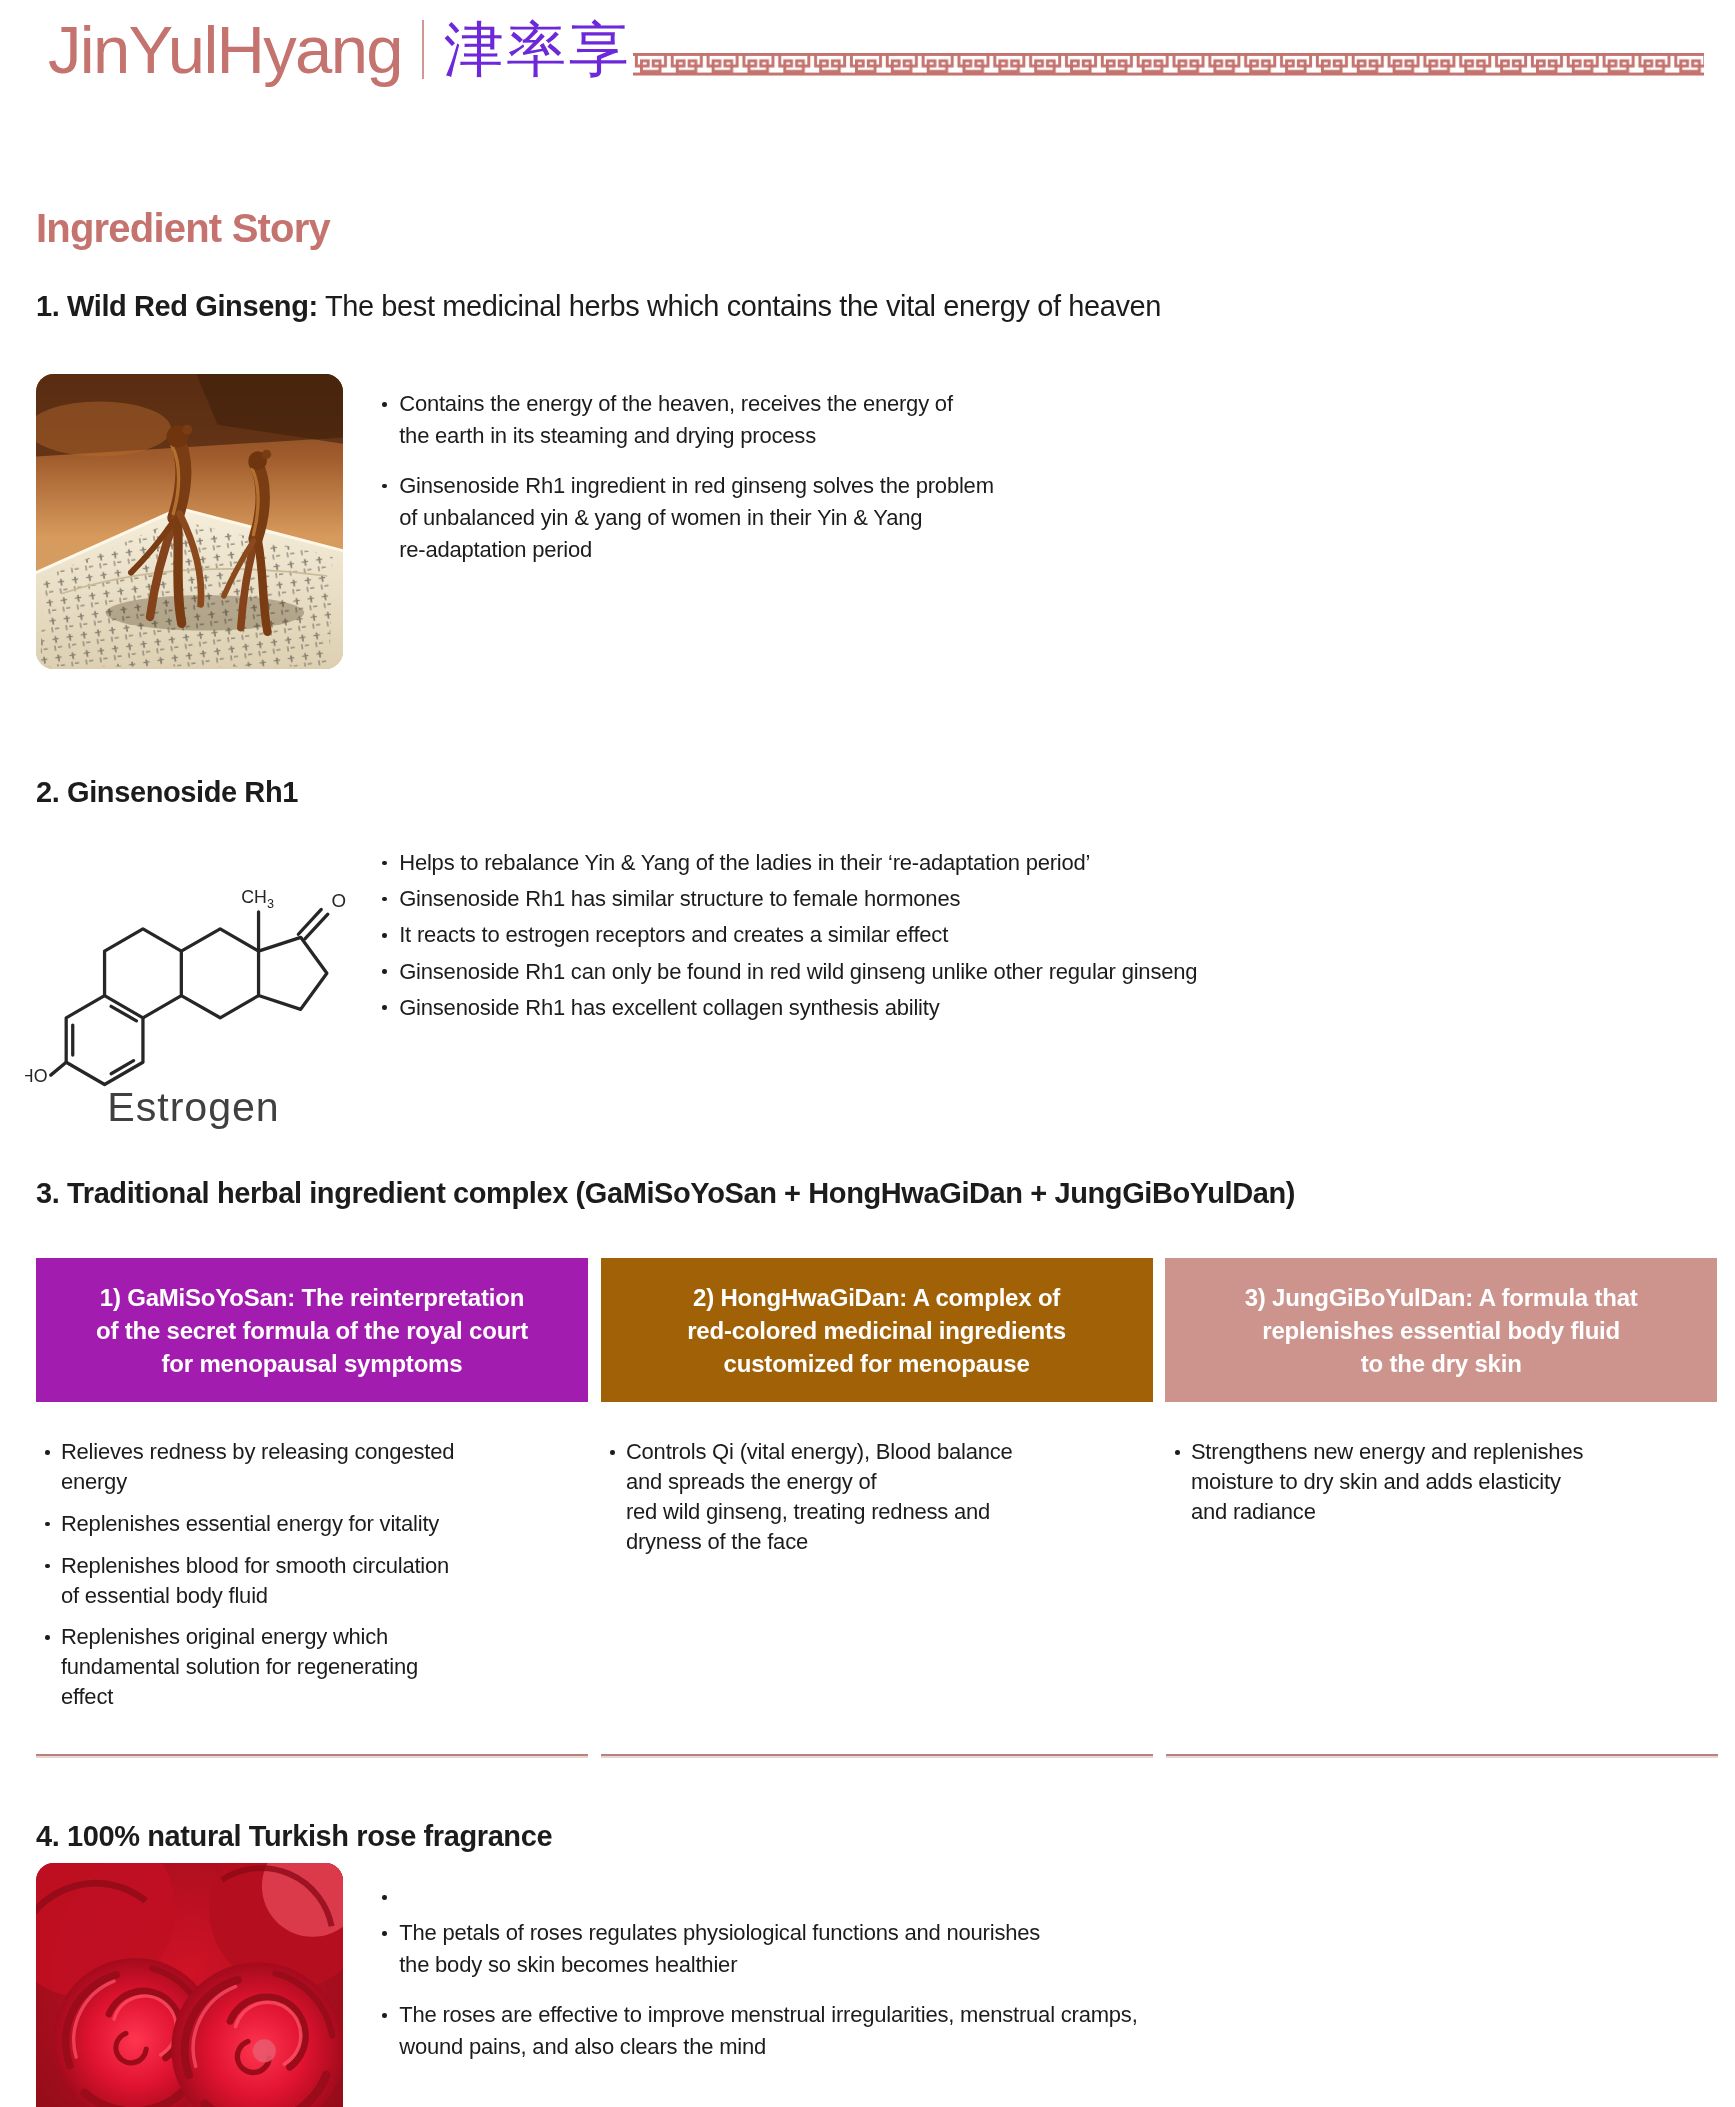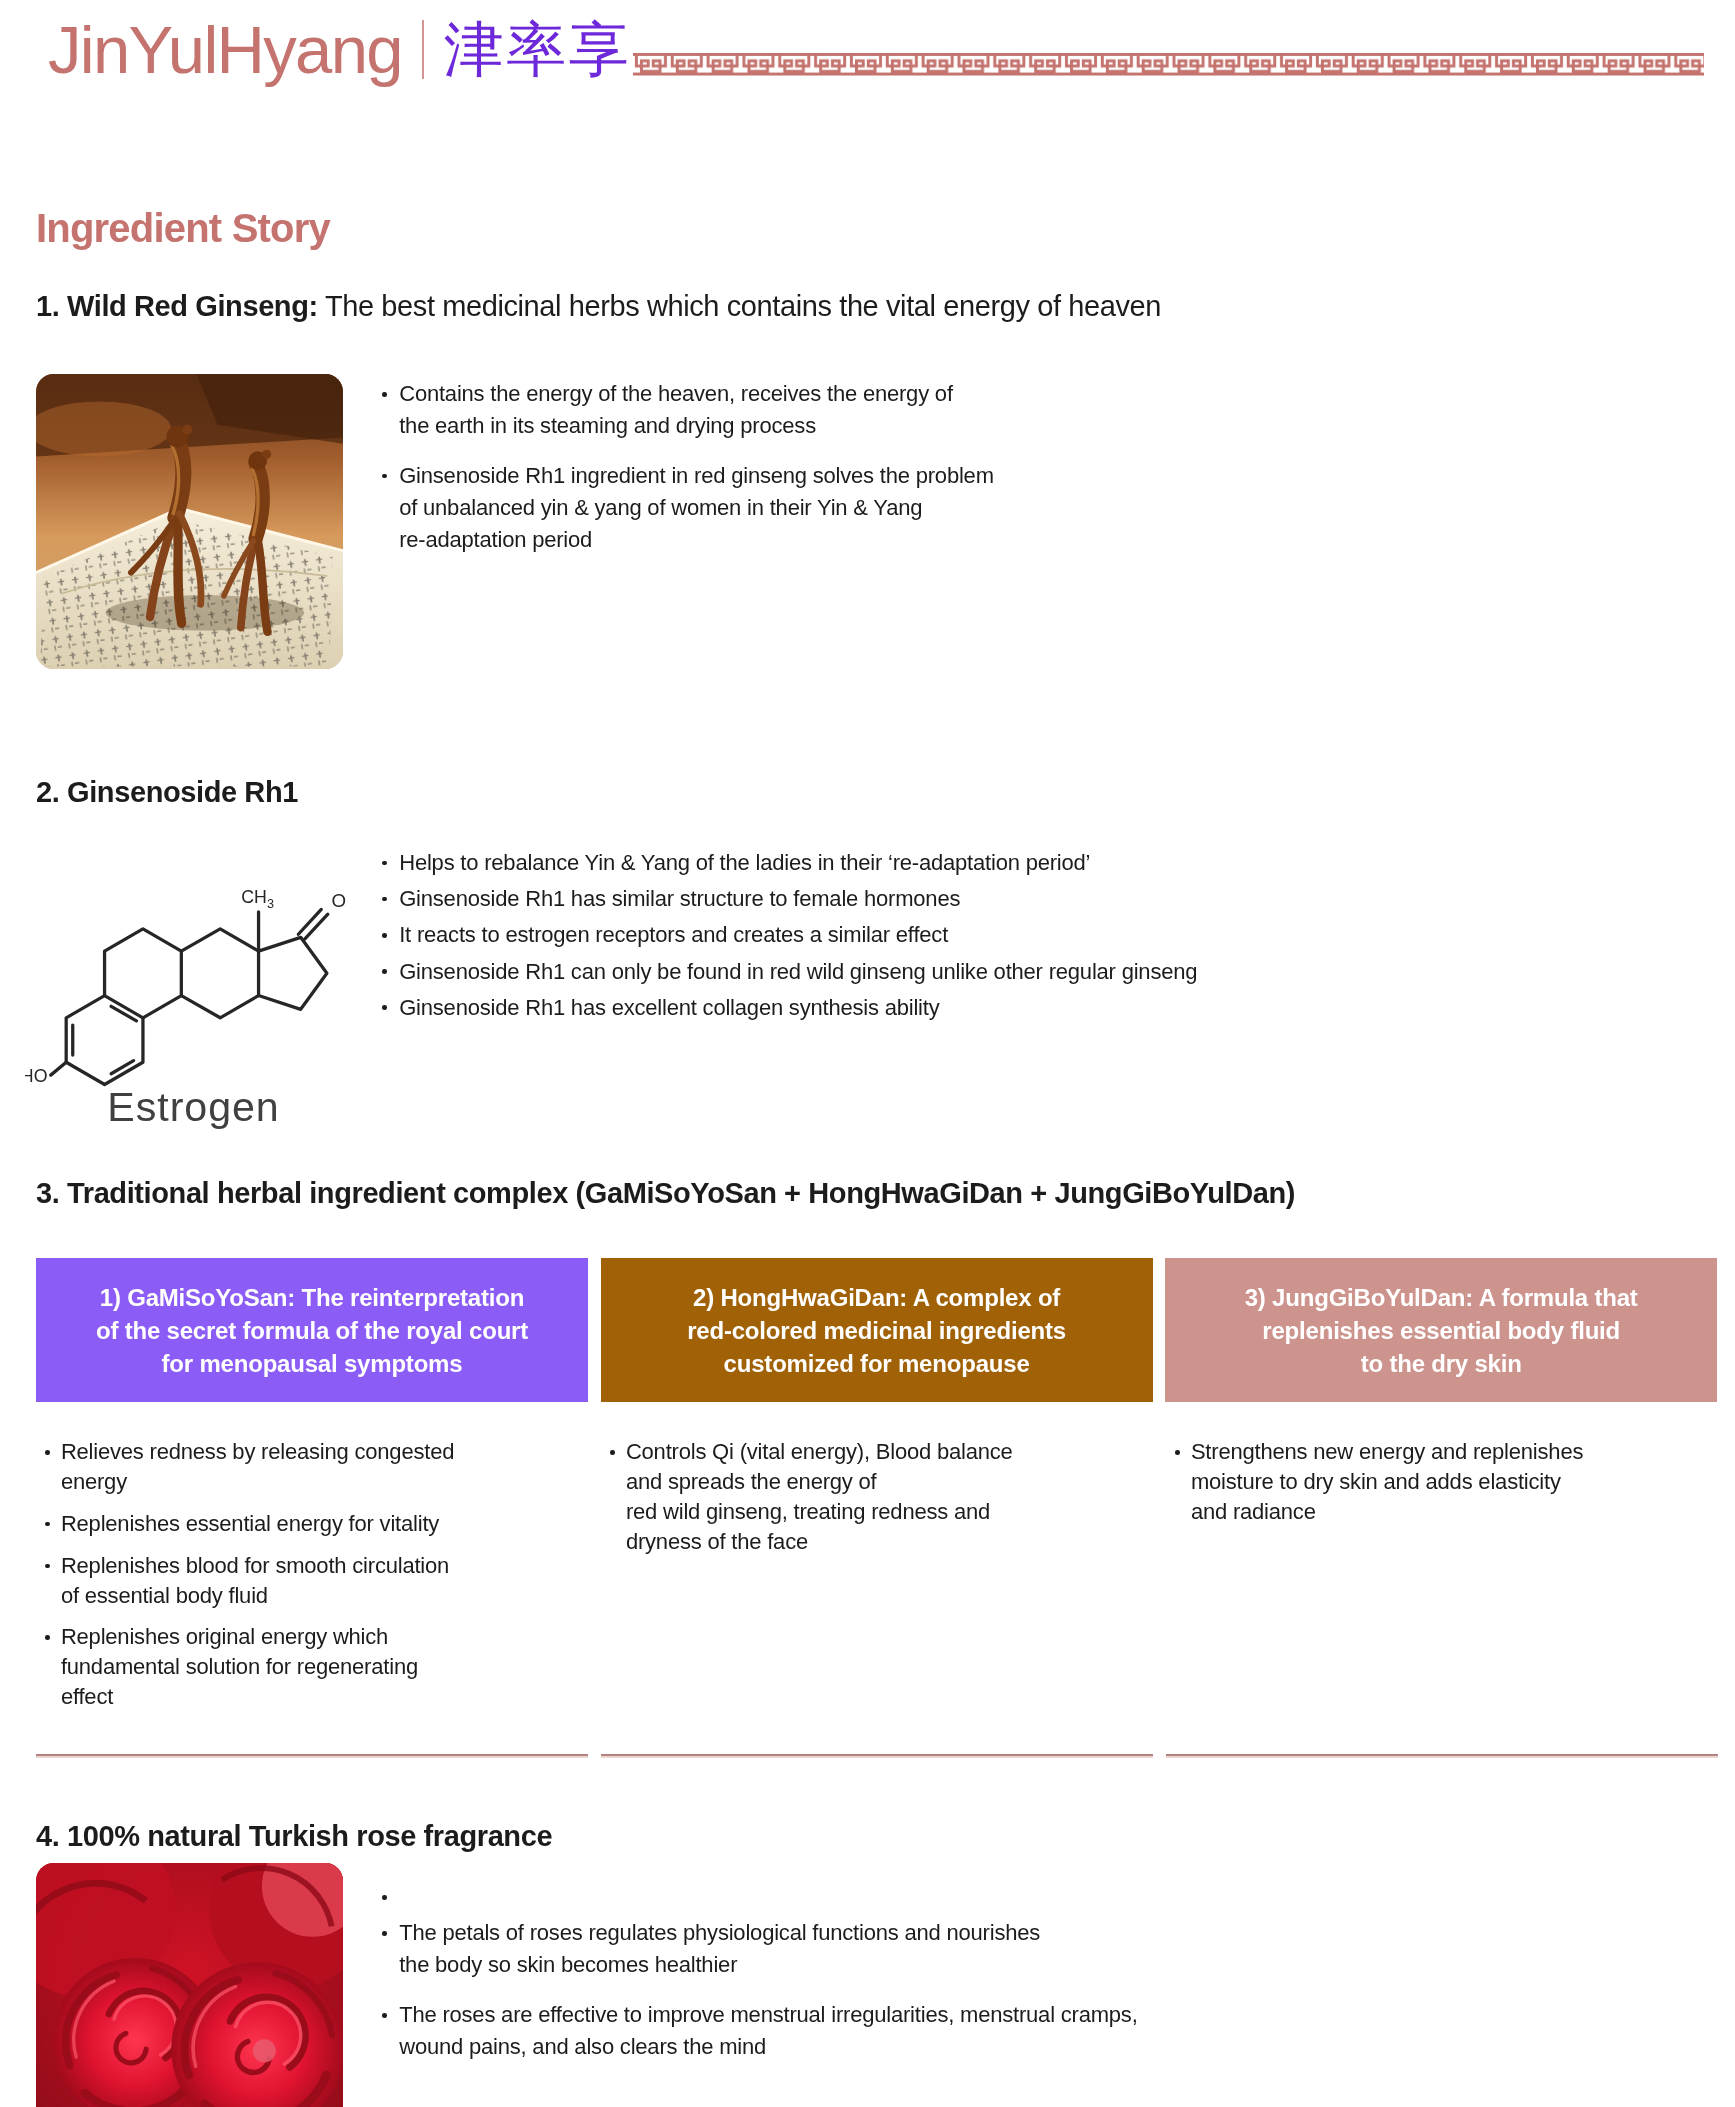--- a/index.html
+++ b/index.html
@@ -28,21 +28,21 @@
   .rose-photo    { left:36px; top:1863px; width:307px; height:313px; }
   .molecule-fig  { position:absolute; left:24.5px; top:820px; width:337px; height:309px; }
   .molecule-fig svg { display:block; width:100%; height:100%; }
   
   .bullets { position:absolute; }
   .bitem { display:flex; align-items:flex-start; margin-bottom:17.7px; }
   .dot { flex:0 0 auto; width:4.6px; height:4.6px; border-radius:50%; background:#1c1c1c;
          margin-top:14px; margin-right:12.6px; }
   .btext { font-size:22px; line-height:32px; letter-spacing:-0.2px;
            white-space:pre-line; color:#1c1c1c; }
-  .b-sec1 { left:382px; top:378px;  width:1341px; }
+  .b-sec1 { left:382px; top:388px;  width:1341px; }
   .b-sec2 { left:382px; top:851px; width:1341px; }
   .b-sec2 .bitem { margin-bottom:12.6px; }
   .b-sec2 .btext { line-height:23.6px; }
   .b-sec2 .dot   { margin-top:9.7px; }
   .b-sec4 { left:382px; top:1881px; width:1341px; }
   
   .boxrow { position:absolute; top:1258px; left:36px; width:1682px; display:flex; gap:12.6px; }
   .pinkbox { width:552px; height:144px; display:flex; align-items:center; justify-content:center; }
   .pinkbox .bhx { font-size:24px; font-weight:bold; line-height:33px; letter-spacing:-0.2px;
      color:#ffffff; text-align:center; white-space:pre-line; }
@@ -202,21 +202,21 @@
     </div>
     <div class="bitem">
       <span class="dot"></span>
       <span class="btext">Ginsenoside Rh1 has excellent collagen synthesis ability</span>
     </div>
   </div>
 
   <div class="sec-heading s3h">3. Traditional herbal ingredient complex (GaMiSoYoSan + HongHwaGiDan + JungGiBoYulDan)</div>
 
   <div class="boxrow">
-    <div class="pinkbox" style="background-color: #8b5cf6;">
+    <div class="pinkbox" style="background-color: #a21caf;">
       <div class="bhx">1) GaMiSoYoSan: The reinterpretation
 of the secret formula of the royal court
 for menopausal symptoms</div>
     </div>
     <div class="pinkbox" style="background-color: #a16207;">
       <div class="bhx">2) HongHwaGiDan: A complex of
 red-colored medicinal ingredients
 customized for menopause</div>
     </div>
     <div class="pinkbox" style="background-color: rgb(205, 147, 141);">

